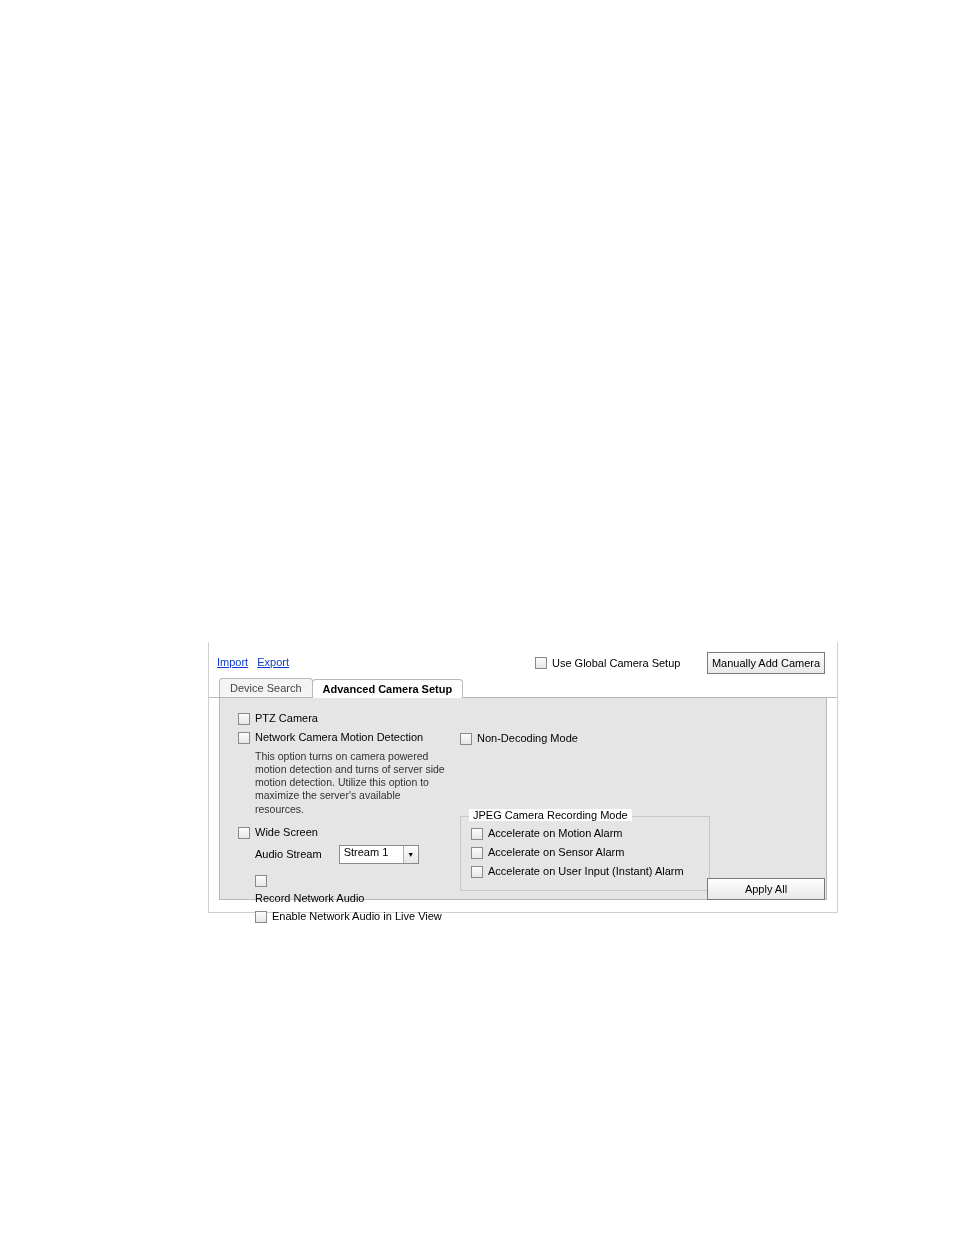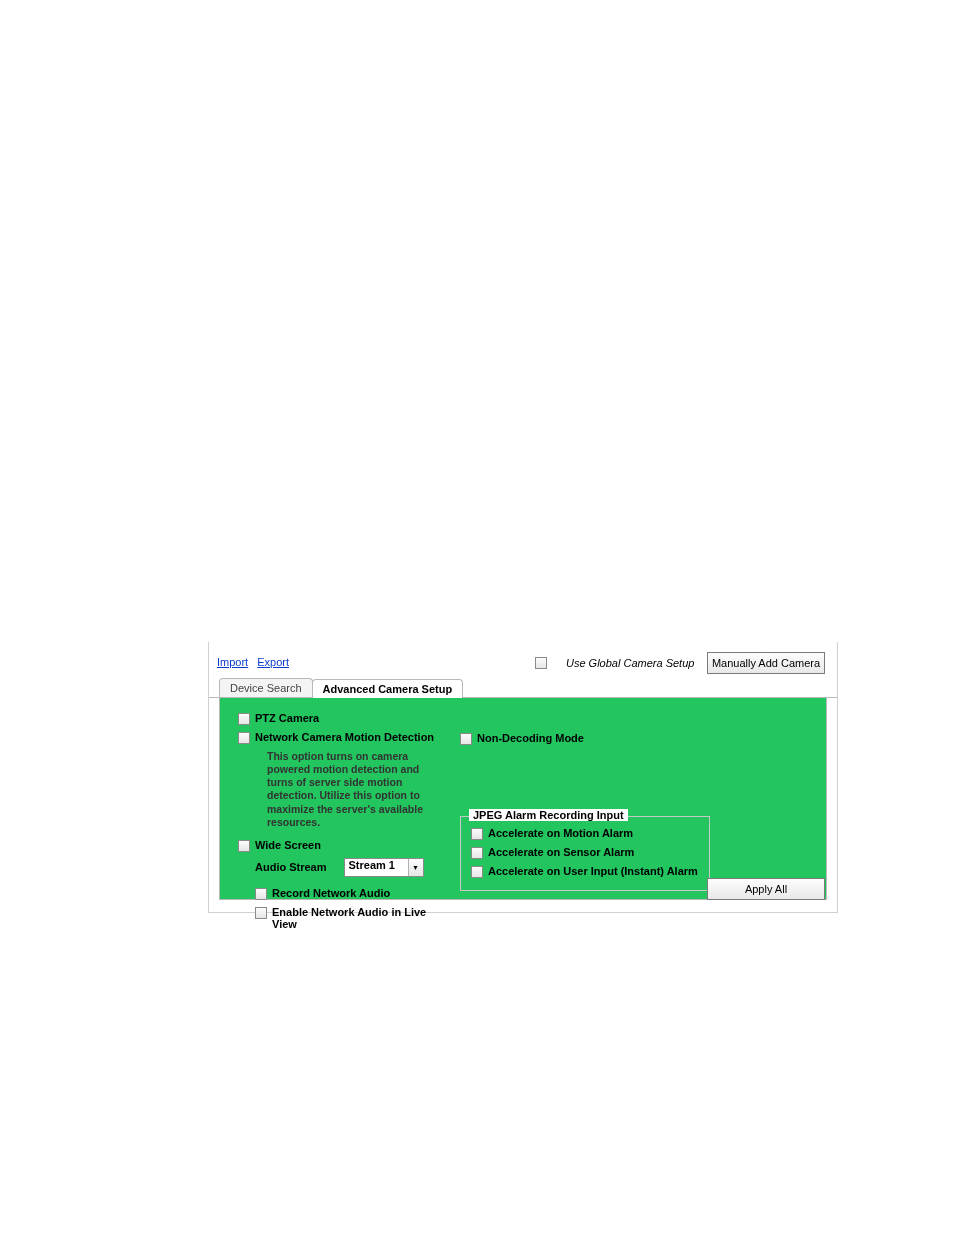--- a/index.html
+++ b/index.html
@@ -37,22 +37,21 @@
       cursor: pointer;
       font-size: 11px;
       margin-right: 6px;
     }
     .global-check-wrap {
       position: absolute;
       left: 326px;
       top: 14px;
       display: flex;
       align-items: center;
-      gap: 19px;
-      font-style: italic;
+      gap: 5px;
     }
     .btn {
       position: absolute;
       right: 12px;
       top: 10px;
       width: 118px;
       height: 22px;
       border: 1px solid #7a7a7a;
       background: linear-gradient(#fdfdfd, #e8e8e8);
       font-size: 11px;
@@ -103,22 +102,21 @@
       margin-top: 32px;
     }
     .tab-body-wrap {
       position: absolute;
       left: 10px;
       right: 10px;
       top: 56px;
       bottom: 12px;
       border: 1px solid #b8b8b8;
       border-top: none;
-      background: #22c55e;
-      font-weight: bold;
+      background: #e5e5e5;
     }
     .col-left {
       position: absolute;
       left: 18px;
       top: 14px;
       width: 210px;
     }
     .col-right {
       position: absolute;
       left: 240px;
@@ -136,21 +134,21 @@
       height: 12px;
       border: 1px solid #8a8a8a;
       background: linear-gradient(#fcfcfc, #e6e6e6);
       flex-shrink: 0;
       margin-top: 1px;
       cursor: pointer;
     }
     .help-text {
       font-size: 10.5px;
       color: #333;
-      margin: 2px 0 10px 29px;
+      margin: 2px 0 10px 17px;
       line-height: 1.25;
     }
     .field-row {
       display: flex;
       align-items: center;
       gap: 17px;
       margin: 6px 0 10px 17px;
     }
     .select {
       border: 1px solid #8a8a8a;
@@ -233,39 +231,39 @@
       </div>
 
       <div class="field-row">
         <span>Audio Stream</span>
         <div class="select">
           <span>Stream 1</span>
           <span class="select-arrow">▼</span>
         </div>
       </div>
 
+      <div class="chk-row" style="margin-left:17px;flex-direction:column;">
+        <div class="chk"></div>
+        <span>Record Network Audio</span>
+      </div>
       <div class="chk-row" style="margin-left:17px;">
         <div class="chk"></div>
-        <span>Record Network Audio</span>
-      </div>
-      <div class="chk-row" style="margin-left:17px;">
-        <div class="chk"></div>
         <span>Enable Network Audio in Live View</span>
       </div>
     </div>
 
     <div class="col-right">
       <div class="chk-row">
         <div class="chk"></div>
         <span>Non-Decoding Mode</span>
       </div>
     </div>
 
     <div class="groupbox">
-      <div class="groupbox-title">JPEG Alarm Recording Input</div>
+      <div class="groupbox-title">JPEG Camera Recording Mode</div>
       <div class="chk-row">
         <div class="chk"></div>
         <span>Accelerate on Motion Alarm</span>
       </div>
       <div class="chk-row">
         <div class="chk"></div>
         <span>Accelerate on Sensor Alarm</span>
       </div>
       <div class="chk-row">
         <div class="chk"></div>

